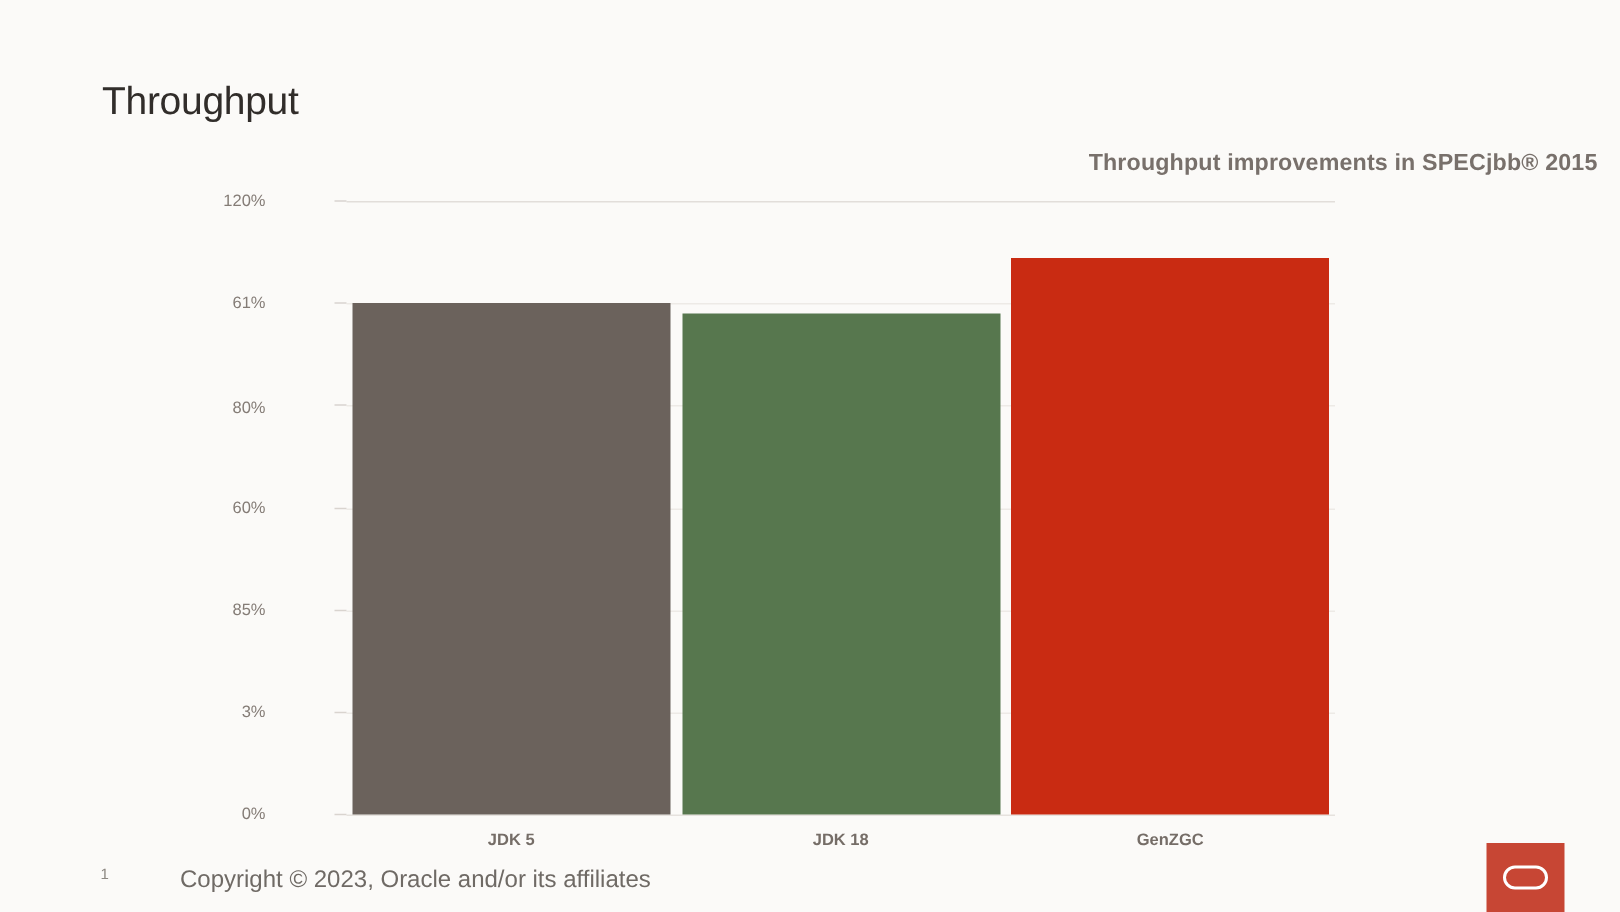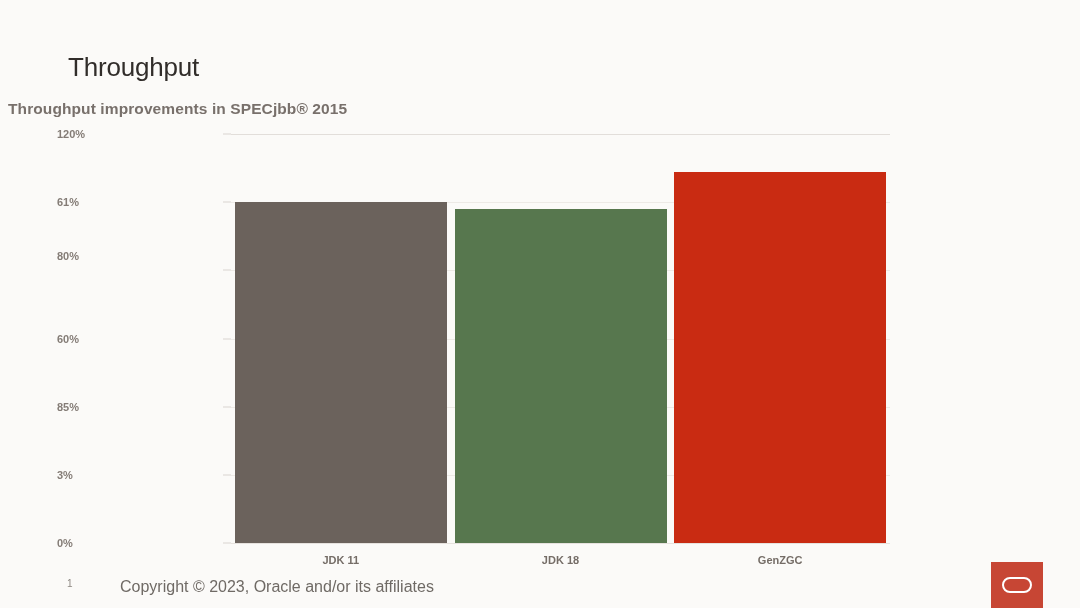--- a/index.html
+++ b/index.html
@@ -30,24 +30,24 @@
   
   .chart-wrap {
     position: absolute;
     left: 0px;
     top: 92px;
     width: 1080px;
     height: 480px;
   }
   .chart-title {
     position: absolute;
-    left: 8px;
+    left: 0;
     top: 8px;
     width: 1065px;
-    text-align: left;
+    text-align: right;
     font-size: 15.5px;
     font-weight: bold;
     color: #78706B;
     letter-spacing: 0.1px;
   }
   
   .plot {
     position: absolute;
     left: 185px;
     top: 34px;          
@@ -62,23 +62,23 @@
     height: 1px;
     background: #EDEAE6;
   }
   .gridline.top-line { background: #E2DEDA; }
   .gridline.baseline { background: #E6E2DE; }
 
   .ytick {
     position: absolute;
     right: 713px;        
     width: 120px;
-    text-align: left;
+    text-align: right;
     font-size: 11px;
-    font-weight: bold;
+    font-weight: normal;
     color: #847C76;
     transform: translateY(-50%);
     white-space: nowrap;
   }
   .ytick-dash {
     position: absolute;
     width: 8px;
     height: 1px;
     background: #D9D4CF;
     left: 38px;
@@ -162,33 +162,33 @@
     <div class="yaxis">
         <div class="ytick-dash" style="top: 417px;"></div>
         <div class="ytick" style="top: 417px;">0%</div>
         <div class="ytick-dash" style="top: 348.833px;"></div>
         <div class="ytick" style="top: 348.833px;">3%</div>
         <div class="ytick-dash" style="top: 280.667px;"></div>
         <div class="ytick" style="top: 280.667px;">85%</div>
         <div class="ytick-dash" style="top: 212.5px;"></div>
         <div class="ytick" style="top: 212.5px;">60%</div>
         <div class="ytick-dash" style="top: 144.333px;"></div>
-        <div class="ytick" style="top: 130px;">80%</div>
+        <div class="ytick" style="top: 146px;">80%</div>
         <div class="ytick-dash" style="top: 76.1667px;"></div>
         <div class="ytick" style="top: 76.1667px;">61%</div>
         <div class="ytick-dash" style="top: 8px;"></div>
         <div class="ytick" style="top: 8px;">120%</div>
       </div>
     <div class="bars">
         <div class="bar" title="JDK 17: 100%" style="left: 49.8333px; width: 212px; height: 340.833px; background: rgb(107, 98, 92);"></div>
         <div class="bar" title="JDK 21: 98%" style="left: 269.5px; width: 212px; height: 334.017px; background: rgb(87, 119, 78);"></div>
         <div class="bar" title="GenZGC: 109%" style="left: 489.167px; width: 212px; height: 371.508px; background: rgb(201, 43, 18);"></div>
       </div>
     <div class="xaxis">
-        <div class="bar-label" style="left: 49.8333px; width: 212px;">JDK 11</div>
+        <div class="bar-label" style="left: 49.8333px; width: 212px;">JDK 5</div>
         <div class="bar-label" style="left: 269.5px; width: 212px;">JDK 18</div>
         <div class="bar-label" style="left: 489.167px; width: 212px;">GenZGC</div>
       </div>
   </div>
 </div>
 
 <div class="footer-page-num">1</div>
 <div class="footer-copyright">Copyright © 2023, Oracle and/or its affiliates</div>
 
 <div class="oracle-logo">

